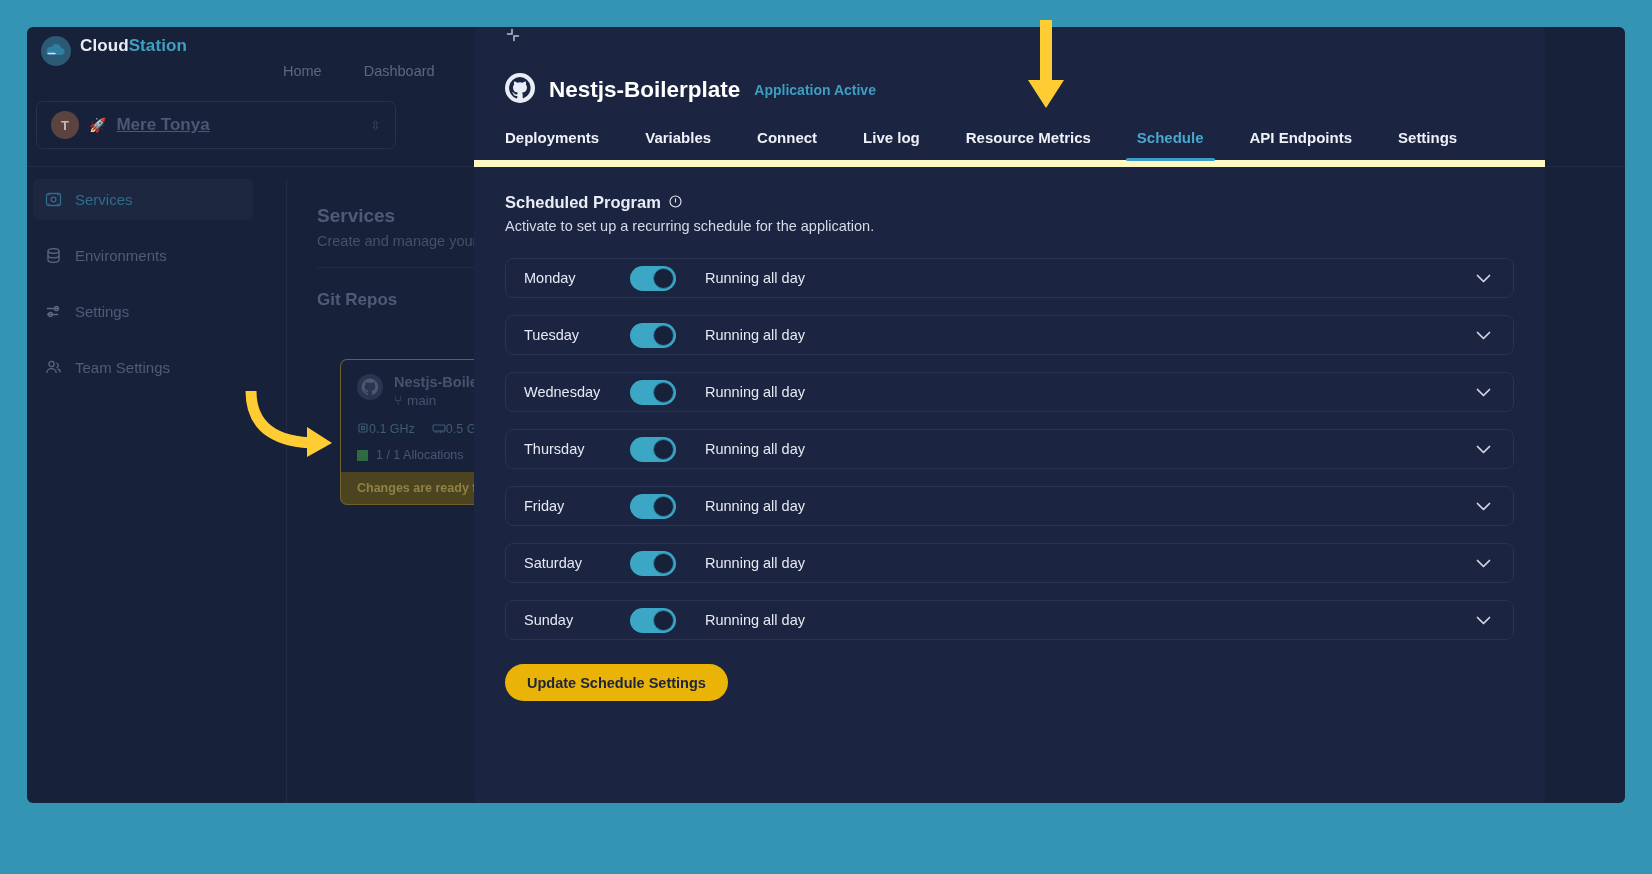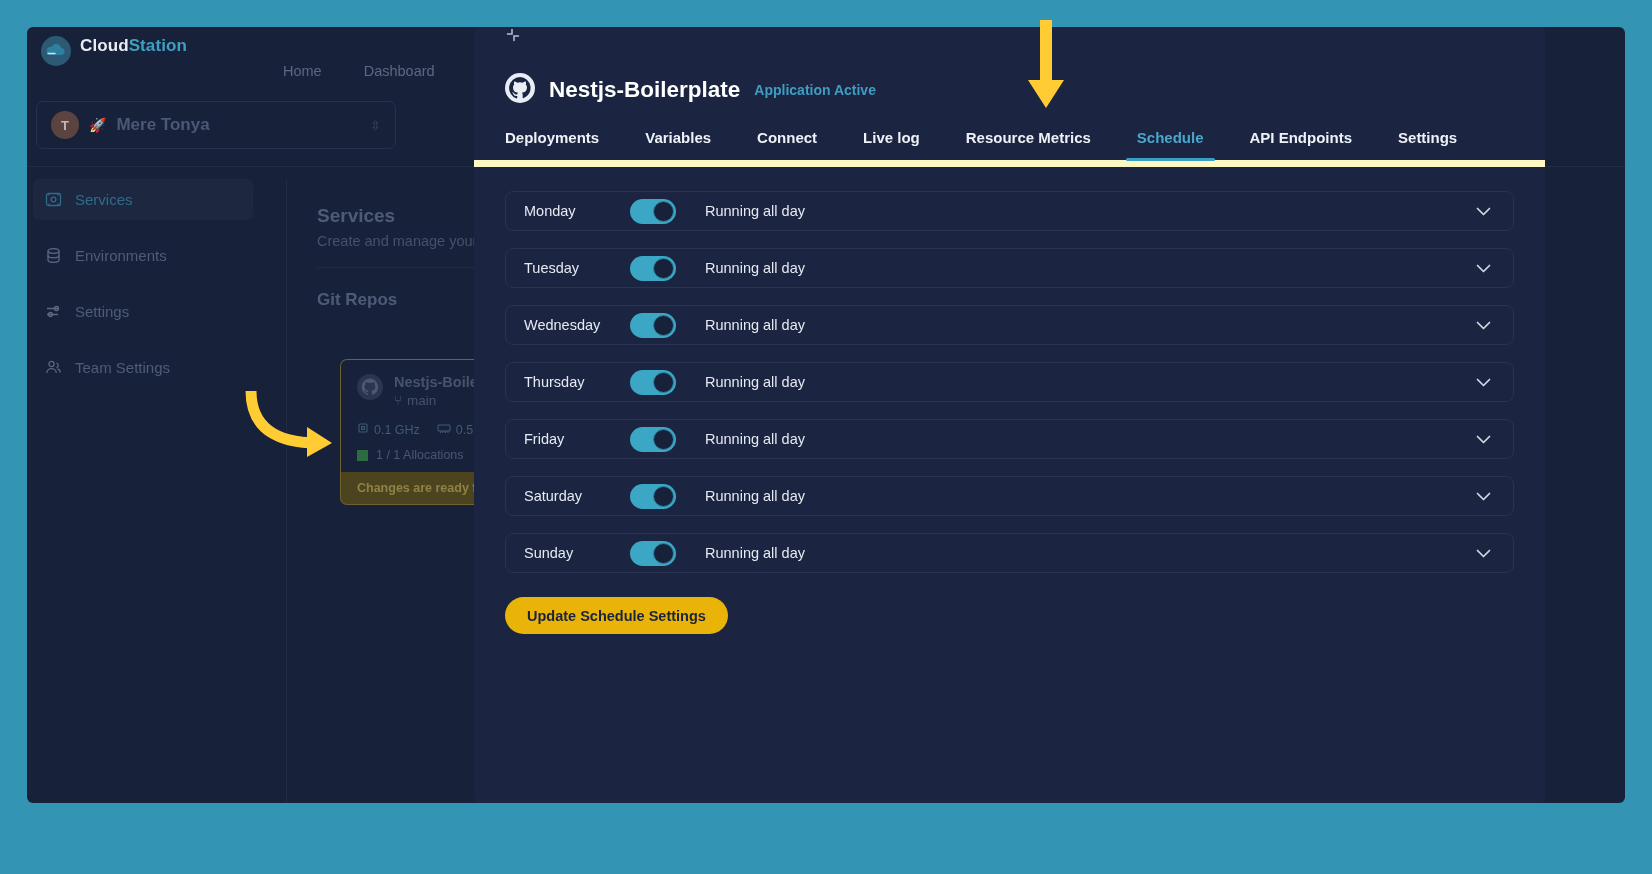--- a/index.html
+++ b/index.html
@@ -51,21 +51,21 @@
     display: flex; align-items: center; gap: 10px;
     padding: 0 14px;
   }
   #project-select .avatar {
     width: 28px; height: 28px; border-radius: 50%;
     background: #5b4340; color: #c8b8b4;
     display: flex; align-items: center; justify-content: center;
     font-size: 13px; font-weight: 600;
   }
   #project-select .rocket { color: #4b5876; font-size: 14px; }
-  #project-select .pname { color: #4a5876; font-size: 17px; font-weight: bold; }
+  #project-select .pname { color: #4a5876; font-size: 17px; font-weight: bold; text-decoration: underline; }
   #project-select .updown { margin-left: auto; color: #3c465f; font-size: 13px; }
 
   
   #hdr-divider {
     position: absolute; left: 0; top: 139px; width: 100%;
     border-top: 1px solid #222a44;
   }
 
   
   #sidebar { position: absolute; left: 0; top: 152px; width: 232px; }
@@ -97,21 +97,21 @@
     width: 240px; height: 113px;
     background: #18213a;
     border: 1px solid #6d6230; border-bottom: none;
     border-radius: 7px 7px 0 0;
     padding: 14px 0 0 16px;
   }
   #repo-card .r1 { display: flex; align-items: flex-start; gap: 11px; }
   #repo-card .rname { color: #46536f; font-size: 14.5px; font-weight: 600; }
   #repo-card .rbranch { color: #45516d; font-size: 13.5px; margin-top: 3px; display:flex; gap:5px; align-items:center;}
   #repo-card .stats { display: flex; gap: 17px; margin-top: 14px; color: #3d5d72; font-size: 12.5px; align-items: center;}
-  #repo-card .stats span.s { display: flex; gap: 5px; align-items: center; }
+  #repo-card .stats span.s { display: flex; }
   #repo-card .alloc { display: flex; gap: 8px; align-items: center; margin-top: 11px; color: #4b5672; font-size: 12.5px; }
   #repo-card .alloc .sq { width: 11px; height: 11px; background: #2f6b42; }
   #repo-banner {
     position: absolute; left: 313px; top: 445px;
     width: 240px; height: 33px;
     background: #4b441f; border: 1px solid #6d6230; border-top: none;
     border-radius: 0 0 7px 7px;
     display: flex; align-items: center; padding-left: 16px;
     color: #8f8245; font-size: 12.5px; font-weight: 600;
   }
@@ -358,20 +358,32 @@
     <div class="tab">Deployments</div>
     <div class="tab">Variables</div>
     <div class="tab">Connect</div>
     <div class="tab">Live log</div>
     <div class="tab">Resource Metrics</div>
     <div class="tab active">Schedule</div>
     <div class="tab">API Endpoints</div>
     <div class="tab">Settings</div>
   </div>
 
+  <div id="sched-head">
+    <div class="h">
+      <span>Scheduled Program</span>
+      <span>
+        <svg width="13" height="13" viewBox="0 0 13 13" fill="none" stroke="#e9edf5" stroke-width="1.1">
+          <circle cx="6.5" cy="6.5" r="5.5"></circle>
+            <path d="M6.5 3.4v4"></path>
+        </svg>
+      </span>
+    </div>
+    <div class="d">Activate to set up a recurring schedule for the application.</div>
+  </div>
 
   <div id="days">
 
     <div class="day-row">
       <span class="dname">Monday</span>
       <span class="toggle">
           <span class="knob"></span>
         </span>
       <span class="dstat">Running all day</span>
       <span class="chev">

